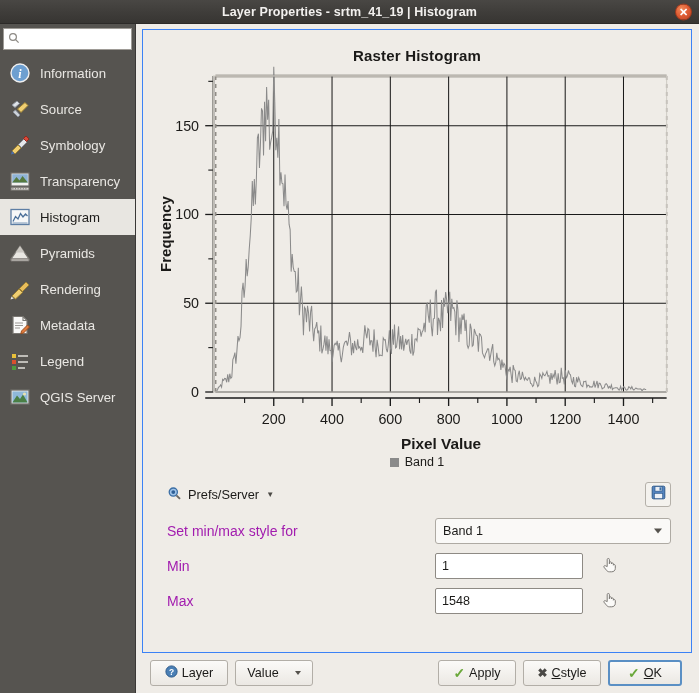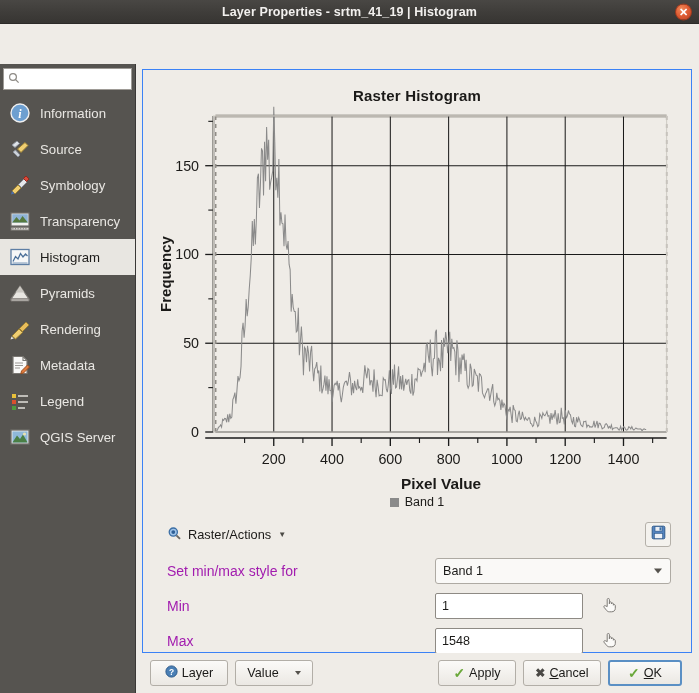--- a/index.html
+++ b/index.html
@@ -7,21 +7,21 @@
     margin: 0; padding: 0;
     width: 699px; height: 693px;
     font-family: "Liberation Sans", sans-serif;
     overflow: hidden;
     background: #efece7;
   }
   #app {
     position: relative;
     width: 699px; height: 693px;
     background: #efece7;
-    display: flex; flex-direction: column; gap: 40px;
+    display: flex; flex-direction: column;
   }
 
   
   .titlebar {
     height: 24px; flex: none;
     background: linear-gradient(180deg, #494744 0%, #3f3d3a 52%, #373532 100%);
     border-bottom: 1px solid #2c2a28;
     display: flex; align-items: center; justify-content: center;
     position: relative;
   }
@@ -360,21 +360,21 @@
         <div class="form-zone">
           <div class="prefs-row">
             <div class="prefs-link">
               <span>
                 <svg width="15" height="15" viewBox="0 0 15 15">
                   <circle cx="6.3" cy="6.1" r="4.1" fill="#9fc3e8" stroke="#3b6ea5" stroke-width="1.3"></circle>
                   <circle cx="6.3" cy="6.1" r="1.9" fill="#2e5f96"></circle>
                   <line x1="9.4" y1="9.3" x2="13" y2="12.9" stroke="#6b6864" stroke-width="1.9"></line>
                 </svg>
               </span>
-              <span>Raster/Actions</span>
+              <span>Prefs/Server</span>
               <span class="chev">▼</span>
             </div>
             <div class="save-btn">
               <span>
                 <svg width="15" height="15" viewBox="0 0 15 15">
                   <rect x="1.2" y="1.2" width="12.6" height="12.6" rx="1.2" fill="#5585c0" stroke="#2f5a8c" stroke-width="1"></rect>
                   <rect x="4" y="1.6" width="7" height="4.6" fill="#e9eef5" stroke="#2f5a8c" stroke-width=".7"></rect>
                   <rect x="8.5" y="2.3" width="1.8" height="3.2" fill="#3b6ea5"></rect>
                   <rect x="3.3" y="8.3" width="8.4" height="5.4" fill="#eef2f7" stroke="#2f5a8c" stroke-width=".7"></rect>
                 </svg>
@@ -427,21 +427,21 @@
           <span>Value</span>
           <span class="dropcaret"></span>
         </div>
         <div class="spacer"></div>
         <div class="btn">
           <span class="chk">✓</span>
           <span>Apply</span>
         </div>
         <div class="btn">
           <span class="xmark">✖</span>
-          <span><span class="u">C</span><span>ancel</span></span>
+          <span><span class="u">C</span><span>style</span></span>
         </div>
         <div class="btn focus">
           <span class="chk">✓</span>
           <span><span class="u">O</span><span>K</span></span>
         </div>
       </div>
     </div>
   </div>
 </div>
 

